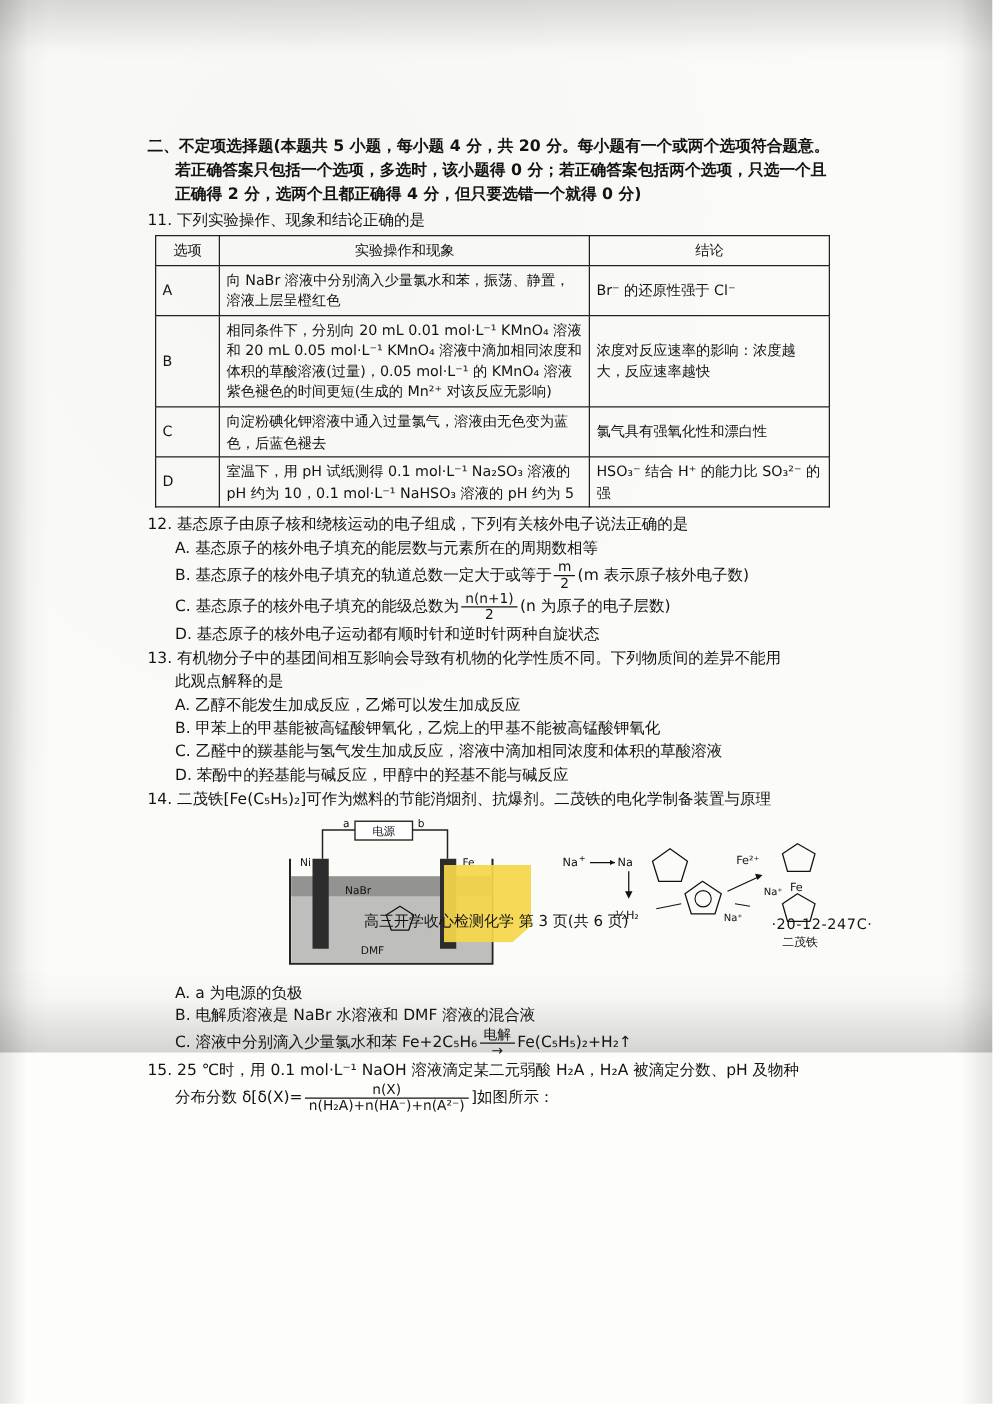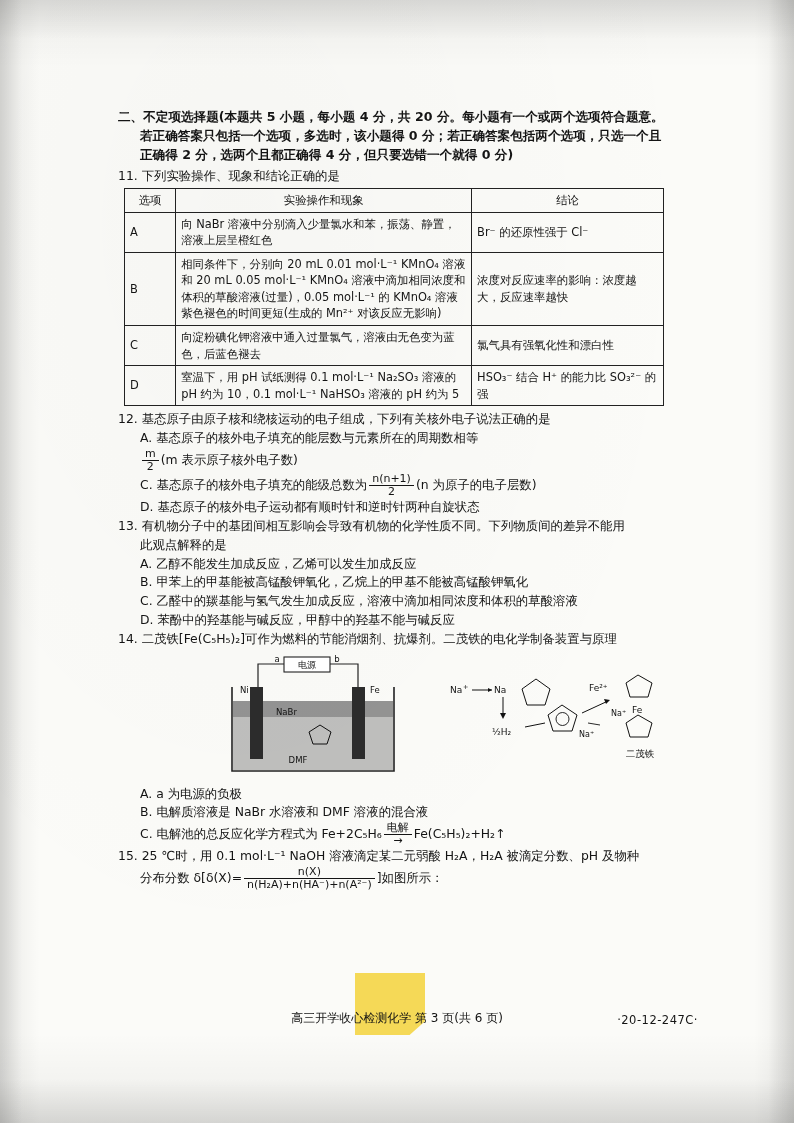--- a/index.html
+++ b/index.html
@@ -16,21 +16,21 @@
     position:absolute;inset:0;
     background:
       linear-gradient(180deg,rgba(0,0,0,0.05) 0%,rgba(0,0,0,0) 6%,rgba(0,0,0,0) 92%,rgba(0,0,0,0.06) 100%),
       linear-gradient(90deg,rgba(0,0,0,0.07) 0%,rgba(0,0,0,0) 5%,rgba(0,0,0,0) 95%,rgba(0,0,0,0.07) 100%),
       radial-gradient(ellipse at 30% 20%,rgba(0,0,0,0.02),rgba(0,0,0,0) 60%),
       #fbfbf8;
     pointer-events:none;
   }
   .page{
     position:absolute;
-    left:0;top:0;width:794px;height:1123px;
+    left:0;top:0;width:794px;height:842px;
   }
   .content{
     position:absolute;
     left:118px;top:108px;width:560px;
     font-size:12.4px;
     line-height:1.55;
   }
   .blk{margin-bottom:2px;}
   .sec-head{font-weight:bold;font-size:12.6px;line-height:1.5;}
   .indent2{text-indent:0;padding-left:22px;}
@@ -146,21 +146,21 @@
         <td class="c-opt">D</td>
         <td class="c-phen">室温下，用 pH 试纸测得 0.1 mol·L⁻¹ Na₂SO₃ 溶液的 pH 约为 10，0.1 mol·L⁻¹ NaHSO₃ 溶液的 pH 约为 5</td>
         <td class="c-concl">HSO₃⁻ 结合 H⁺ 的能力比 SO₃²⁻ 的强</td>
       </tr>
     </tbody>
       </table>
 
     <div class="qline">12. 基态原子由原子核和绕核运动的电子组成，下列有关核外电子说法正确的是</div>
     <div class="opt">A. 基态原子的核外电子填充的能层数与元素所在的周期数相等</div>
     <div class="opt">
-      <span class="frac"><span class="num">m</span><span class="den">2</span></span><span>(m 表示原子核外电子数)</span>
+      <span>B. 基态原子的核外电子填充的轨道总数一定大于或等于</span><span class="frac"><span class="num">m</span><span class="den">2</span></span><span>(m 表示原子核外电子数)</span>
     </div>
     <div class="opt">
       <span>C. 基态原子的核外电子填充的能级总数为</span><span class="frac"><span class="num">n(n+1)</span><span class="den">2</span></span><span>(n 为原子的电子层数)</span>
     </div>
     <div class="opt">D. 基态原子的核外电子运动都有顺时针和逆时针两种自旋状态</div>
 
     <div class="qline">13. 有机物分子中的基团间相互影响会导致有机物的化学性质不同。下列物质间的差异不能用</div>
     <div class="indent2">此观点解释的是</div>
     <div class="opt">A. 乙醇不能发生加成反应，乙烯可以发生加成反应</div>
     <div class="opt">B. 甲苯上的甲基能被高锰酸钾氧化，乙烷上的甲基不能被高锰酸钾氧化</div>
@@ -229,21 +229,21 @@
           <text x="163" y="55" font-size="8" fill="#111" font-family="DejaVu Sans, sans-serif">Na⁺</text>
           <line x1="152" y1="64" x2="140" y2="62" stroke="#111" stroke-width="0.9"></line>
           <text x="192" y="96" font-size="9.5" fill="#111" text-anchor="middle" font-family="DejaVu Sans, sans-serif">二茂铁</text>
         </svg>
       </div>
     </div>
 
     <div class="opt">A. a 为电源的负极</div>
     <div class="opt">B. 电解质溶液是 NaBr 水溶液和 DMF 溶液的混合液</div>
     <div class="opt">
-      <span>C. 电解池的总反应化学方程式为 Fe+2C₅H₆</span><span class="frac"><span class="num">电解</span><span class="den">→</span></span><span>Fe(C₅H₅)₂+H₂</span><span>↑</span>
+      <span>C. 溶液中分别滴入少量氯水和苯 Fe+2C₅H₆</span><span class="frac"><span class="num">电解</span><span class="den">→</span></span><span>Fe(C₅H₅)₂+H₂</span><span>↑</span>
     </div>
 
     <div class="qline">15. 25 ℃时，用 0.1 mol·L⁻¹ NaOH 溶液滴定某二元弱酸 H₂A，H₂A 被滴定分数、pH 及物种</div>
     <div class="indent2">
       <span>分布分数 δ[δ(X)=</span><span class="frac"><span class="num">n(X)</span><span class="den">n(H₂A)+n(HA⁻)+n(A²⁻)</span></span><span>]如图所示：</span>
     </div>
 
   </div>
 
   <div class="stamp"></div>

